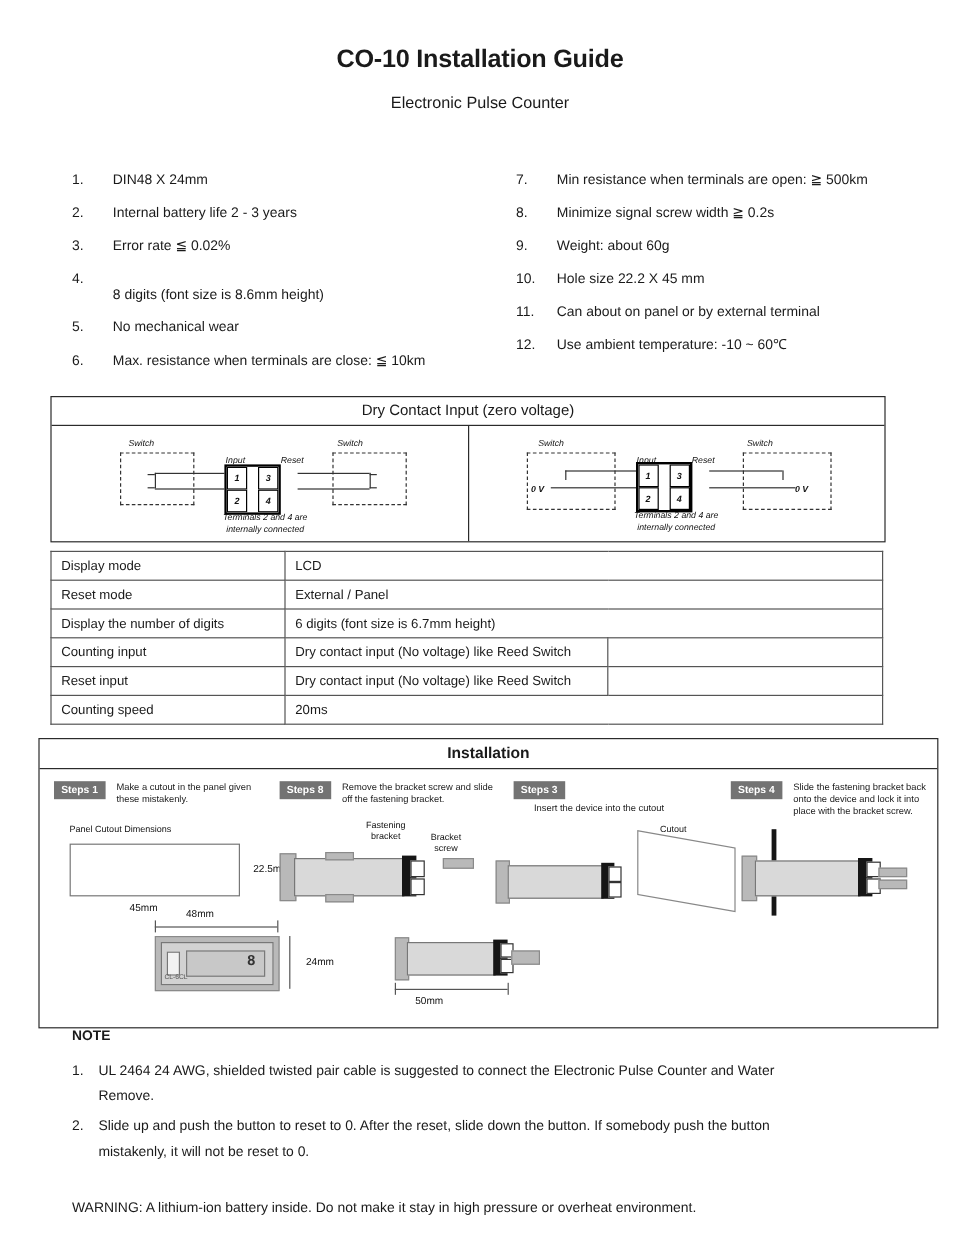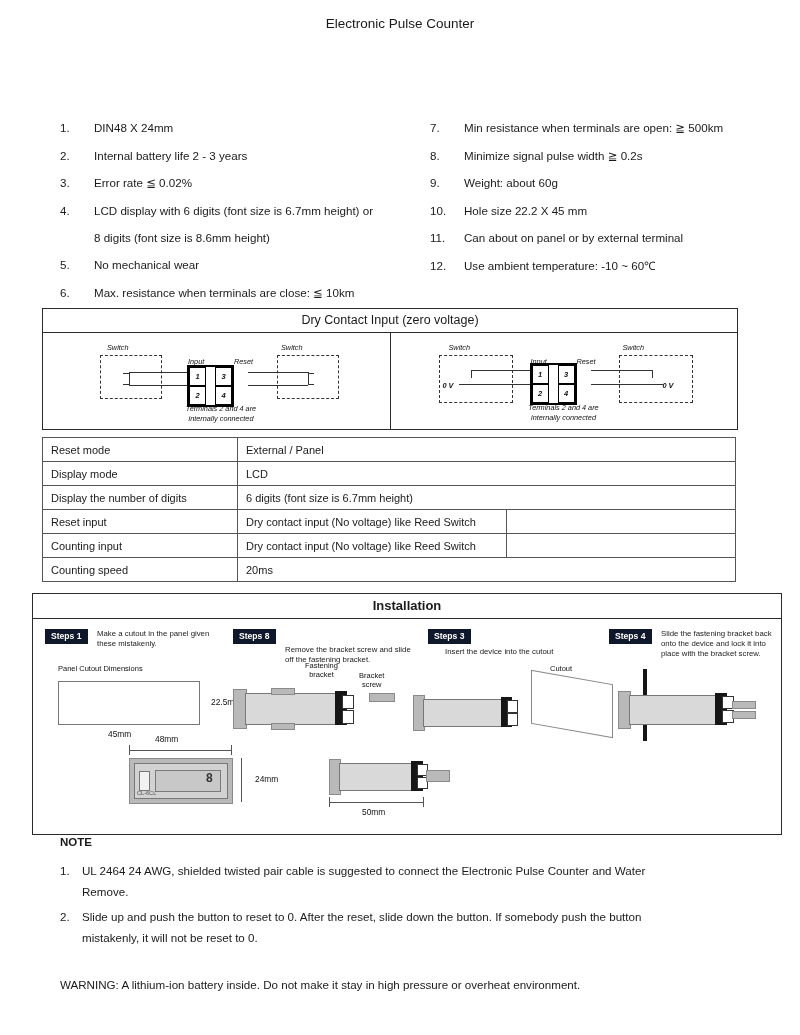--- a/index.html
+++ b/index.html
@@ -70,21 +70,21 @@
     border:1px solid #555;padding:5px 8px;height:13px;
   }
   td.k{width:178px;}
   td.blank{width:212px;}
 
   
   #installation{left:32px;top:577px;width:748px;}
   .inst-body{position:relative;height:215px;}
   .step{position:absolute;top:10px;}
   .step-badge{
-    display:inline-block;background:#0f172a;color:#fff;
+    display:inline-block;background:#737373;color:#fff;
     font-size:8.6px;font-weight:bold;padding:2px 6px 3px 6px;
     vertical-align:top;white-space:nowrap;
   }
   .step-txt{
     display:inline-block;font-size:7.8px;line-height:10px;
     margin-left:5px;vertical-align:top;
   }
   .il{position:absolute;font-size:7.5px;color:#111;}
   .rect-out{position:absolute;border:1px solid #777;background:#fff;}
   .body-box{position:absolute;background:#d9d9d9;border:1px solid #777;}
@@ -101,61 +101,61 @@
   .note-item{display:flex;font-size:11.6px;line-height:21px;
              margin-bottom:4px;}
   .note-num{width:22px;flex:none;}
   .warning{font-size:11.6px;margin-top:30px;}
 </style>
 </head>
 <body>
 
 <div class="page">
 
+  <div class="doc-title">CO-10 Installation Guide</div>
   <div class="doc-sub">Electronic Pulse Counter</div>
 
   <div class="spec-wrap">
     <div class="spec-col left">
       <div class="spec-item">
         <span class="spec-num">1.</span>
         <span class="spec-txt">DIN48 X 24mm</span>
       </div>
       <div class="spec-item">
         <span class="spec-num">2.</span>
         <span class="spec-txt">Internal battery life 2 - 3 years</span>
       </div>
       <div class="spec-item">
         <span class="spec-num">3.</span>
         <span class="spec-txt">Error rate  ≦  0.02%</span>
       </div>
       <div class="spec-item">
         <span class="spec-num">4.</span>
         <span class="spec-txt">
-          <span>LCD display with 6 digits (font size is 6.7mm height) or</span>
           <span class="l2">8 digits (font size is 8.6mm height)</span>
         </span>
       </div>
       <div class="spec-item">
         <span class="spec-num">5.</span>
         <span class="spec-txt">No mechanical wear</span>
       </div>
       <div class="spec-item">
         <span class="spec-num">6.</span>
         <span class="spec-txt">Max. resistance when terminals are close: ≦ 10km</span>
       </div>
     </div>
 
     <div class="spec-col right">
       <div class="spec-item">
         <span class="spec-num">7.</span>
         <span class="spec-txt">Min resistance when terminals are open:  ≧  500km</span>
       </div>
       <div class="spec-item">
         <span class="spec-num">8.</span>
-        <span class="spec-txt">Minimize signal pulse width ≧ 0.2s</span>
+        <span class="spec-txt">Minimize signal screw width ≧ 0.2s</span>
       </div>
       <div class="spec-item">
         <span class="spec-num">9.</span>
         <span class="spec-txt">Weight: about 60g</span>
       </div>
       <div class="spec-item">
         <span class="spec-num">10.</span>
         <span class="spec-txt">Hole size 22.2 X 45 mm</span>
       </div>
       <div class="spec-item">
@@ -253,38 +253,38 @@
           </div>
         </div>
       </div>
     </div>
   </div>
 
   <div id="spec-table" class="section" style="border:none;">
     <table class="spec">
       <tbody>
           <tr>
+        <td class="k">Display mode</td>
+        <td colspan="2">LCD</td>
+      </tr>
+      <tr>
         <td class="k">Reset mode</td>
         <td colspan="2">External / Panel</td>
-      </tr>
-      <tr>
-        <td class="k">Display mode</td>
-        <td colspan="2">LCD</td>
       </tr>
       <tr>
         <td class="k">Display the number of digits</td>
         <td colspan="2">6 digits (font size is 6.7mm height)</td>
       </tr>
       <tr>
-        <td class="k">Reset input</td>
+        <td class="k">Counting input</td>
         <td>Dry contact input (No voltage) like Reed Switch</td>
         <td class="blank"></td>
       </tr>
       <tr>
-        <td class="k">Counting input</td>
+        <td class="k">Reset input</td>
         <td>Dry contact input (No voltage) like Reed Switch</td>
         <td class="blank"></td>
       </tr>
       <tr>
         <td class="k">Counting speed</td>
         <td colspan="2">20ms</td>
       </tr>
     </tbody>
       </table>
   </div>
@@ -313,21 +313,21 @@
       <div class="rect-out" style="left:101px;top:144px;width:92px;height:34px;background:#d2d2d2;"></div>
       <div class="rect-out" style="left:106px;top:152px;width:9px;height:18px;background:#f2f2f2;"></div>
       <div class="lcdbox" style="left:122px;top:151px;width:64px;height:20px;"></div>
       <div class="il" style="left:173px;top:152px;font-size:12px;font-weight:bold;color:#333;">8</div>
       <div class="il" style="left:104px;top:171px;font-size:5.6px;color:#555;">CL-6CL</div>
       <div class="il" style="left:222px;top:155px;font-size:8.4px;">24mm</div>
       <div class="dimline" style="left:208px;top:139px;width:1px;height:44px;"></div>
 
       <div class="step" style="left:200px;width:200px;">
         <span class="step-badge">Steps 8</span>
-        <span class="step-txt" style="width:135px;margin-top:16px;">
+        <span class="step-txt" style="width:135px;">
           <span>Remove the bracket screw and</span>
           <span>slide off the fastening bracket.</span>
         </span>
       </div>
       <div class="il" style="left:272px;top:42px;text-align:center;line-height:9px;">
         <span>Fastening</span><br>
         <span>bracket</span>
       </div>
       <div class="il" style="left:326px;top:52px;text-align:center;line-height:9px;">
         <span>Bracket</span><br>
@@ -376,21 +376,21 @@
 
       <div class="gry" style="left:296px;top:140px;width:10px;height:34px;"></div>
       <div class="body-box" style="left:306px;top:144px;width:72px;height:26px;"></div>
       <div class="blk" style="left:378px;top:142px;width:12px;height:30px;"></div>
       <div class="term-mini" style="left:384px;top:145px;width:9px;height:10px;"></div>
       <div class="term-mini" style="left:384px;top:158px;width:9px;height:10px;"></div>
       <div class="gry" style="left:393px;top:151px;width:22px;height:10px;"></div>
       <div class="dimline" style="left:296px;top:183px;width:94px;height:1px;"></div>
       <div class="dimline" style="left:296px;top:178px;width:1px;height:10px;"></div>
       <div class="dimline" style="left:390px;top:178px;width:1px;height:10px;"></div>
-      <div class="il" style="left:329px;top:188px;font-size:8.4px;">50mm</div>
+      <div class="il" style="left:313px;top:188px;font-size:8.4px;">50mm</div>
     </div>
   </div>
 
   <div class="note-wrap">
     <div class="note-title">NOTE</div>
 
     <div class="note-item">
       <span class="note-num">1.</span>
       <span>
         <span>UL 2464 24 AWG, shielded twisted pair cable is suggested to connect the Electronic Pulse Counter and Water</span><br>

